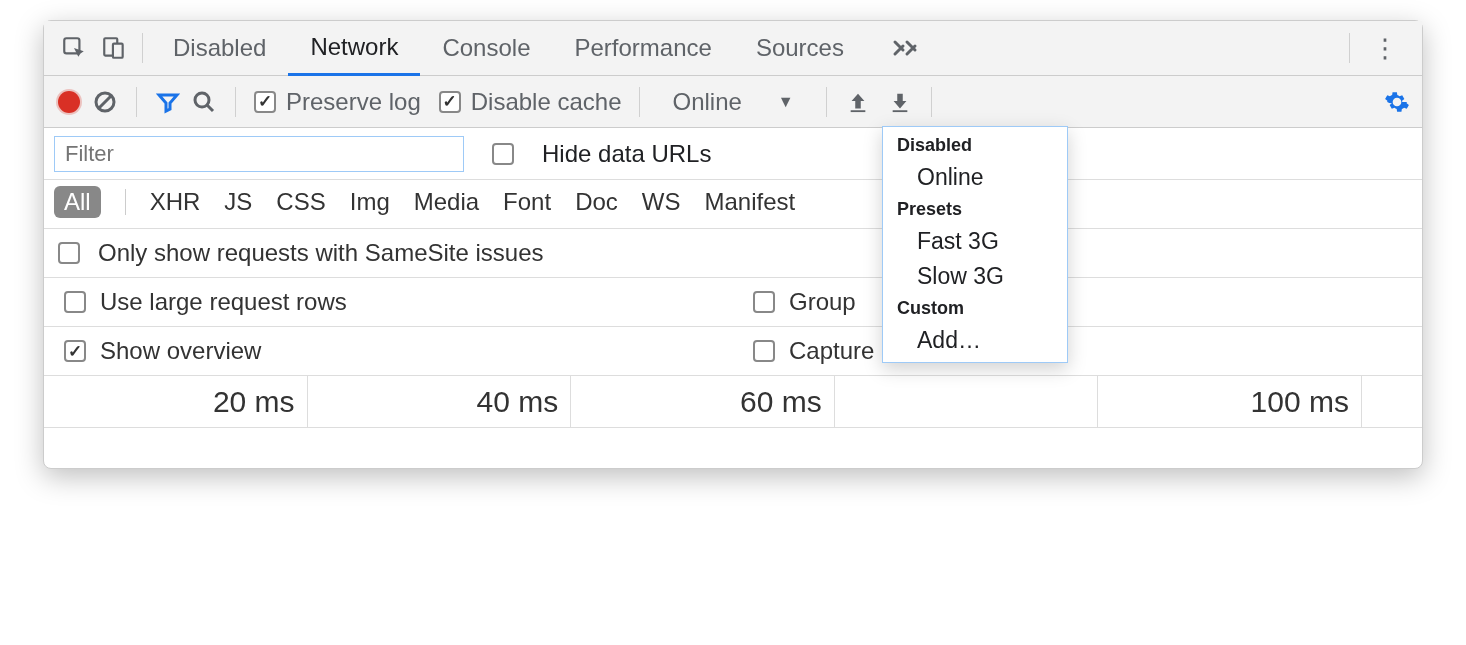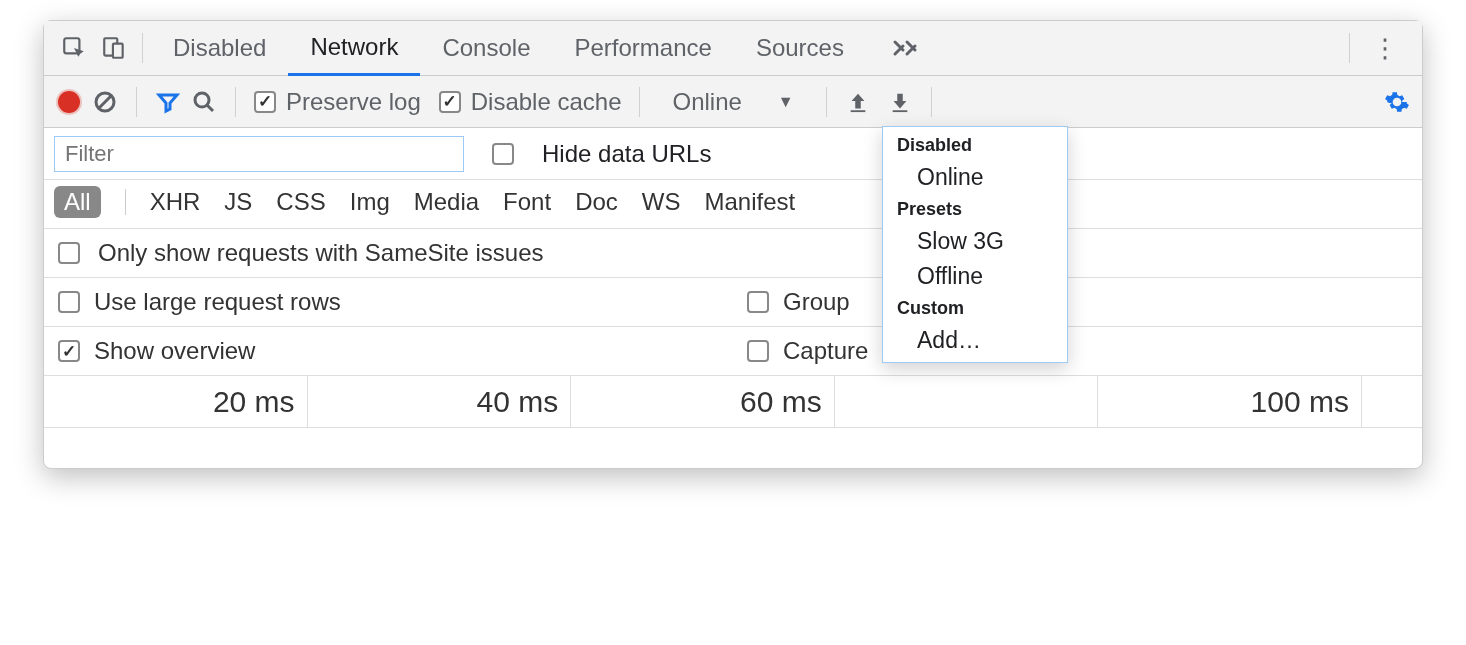--- a/index.html
+++ b/index.html
@@ -74,21 +74,21 @@
     padding: 5px 10px;
     outline: none;
   }
   .chipbar { display: flex; align-items: center; gap: 24px; padding: 6px 10px 10px; border-bottom: 1px solid #ddd; flex-wrap: nowrap; }
   .chip { font-size: 24px; color: #333; cursor: pointer; }
   .chip.all { background: #888; color: #fff; border-radius: 6px; padding: 2px 10px; }
   .chip-sep { width: 1px; height: 26px; background: #ccc; }
 
   .optrow { display: flex; align-items: center; gap: 18px; padding: 10px 14px; border-bottom: 1px solid #ddd; font-size: 24px; color: #333; }
   .optgrid { display: grid; grid-template-columns: 1fr 1fr; border-bottom: 1px solid #ddd; }
-  .optcell { display: flex; align-items: center; gap: 14px; padding: 10px 14px; font-size: 24px; color: #333; }
+  .optcell { display: flex; align-items: center; gap: 14px; padding: 10px 20px; font-size: 24px; color: #333; }
 
   .timeline {
     display: grid;
     grid-template-columns: repeat(5, 1fr) 60px;
     height: 52px;
     border-bottom: 1px solid #ddd;
     background: #fff;
   }
   .tick { border-right: 1px solid #ddd; display: flex; align-items: center; justify-content: flex-end; padding-right: 12px; font-size: 30px; color: #333; }
   .tick:first-child { border-left: none; }
@@ -251,19 +251,19 @@
     <div class="tick"></div>
     <div class="tick">100 ms</div>
     <div class="tick" style="border-right:none"></div>
   </div>
   <div class="body-area"></div>
 
   <div class="dropdown">
     <div class="dd-head">Disabled</div>
     <div class="dd-item">Online</div>
     <div class="dd-head">Presets</div>
+    <div class="dd-item">Fast 3G</div>
     <div class="dd-item">Slow 3G</div>
-    <div class="dd-item">Offline</div>
     <div class="dd-head">Custom</div>
     <div class="dd-item">Add…</div>
   </div>
 
 </div>
 
 </body></html>

